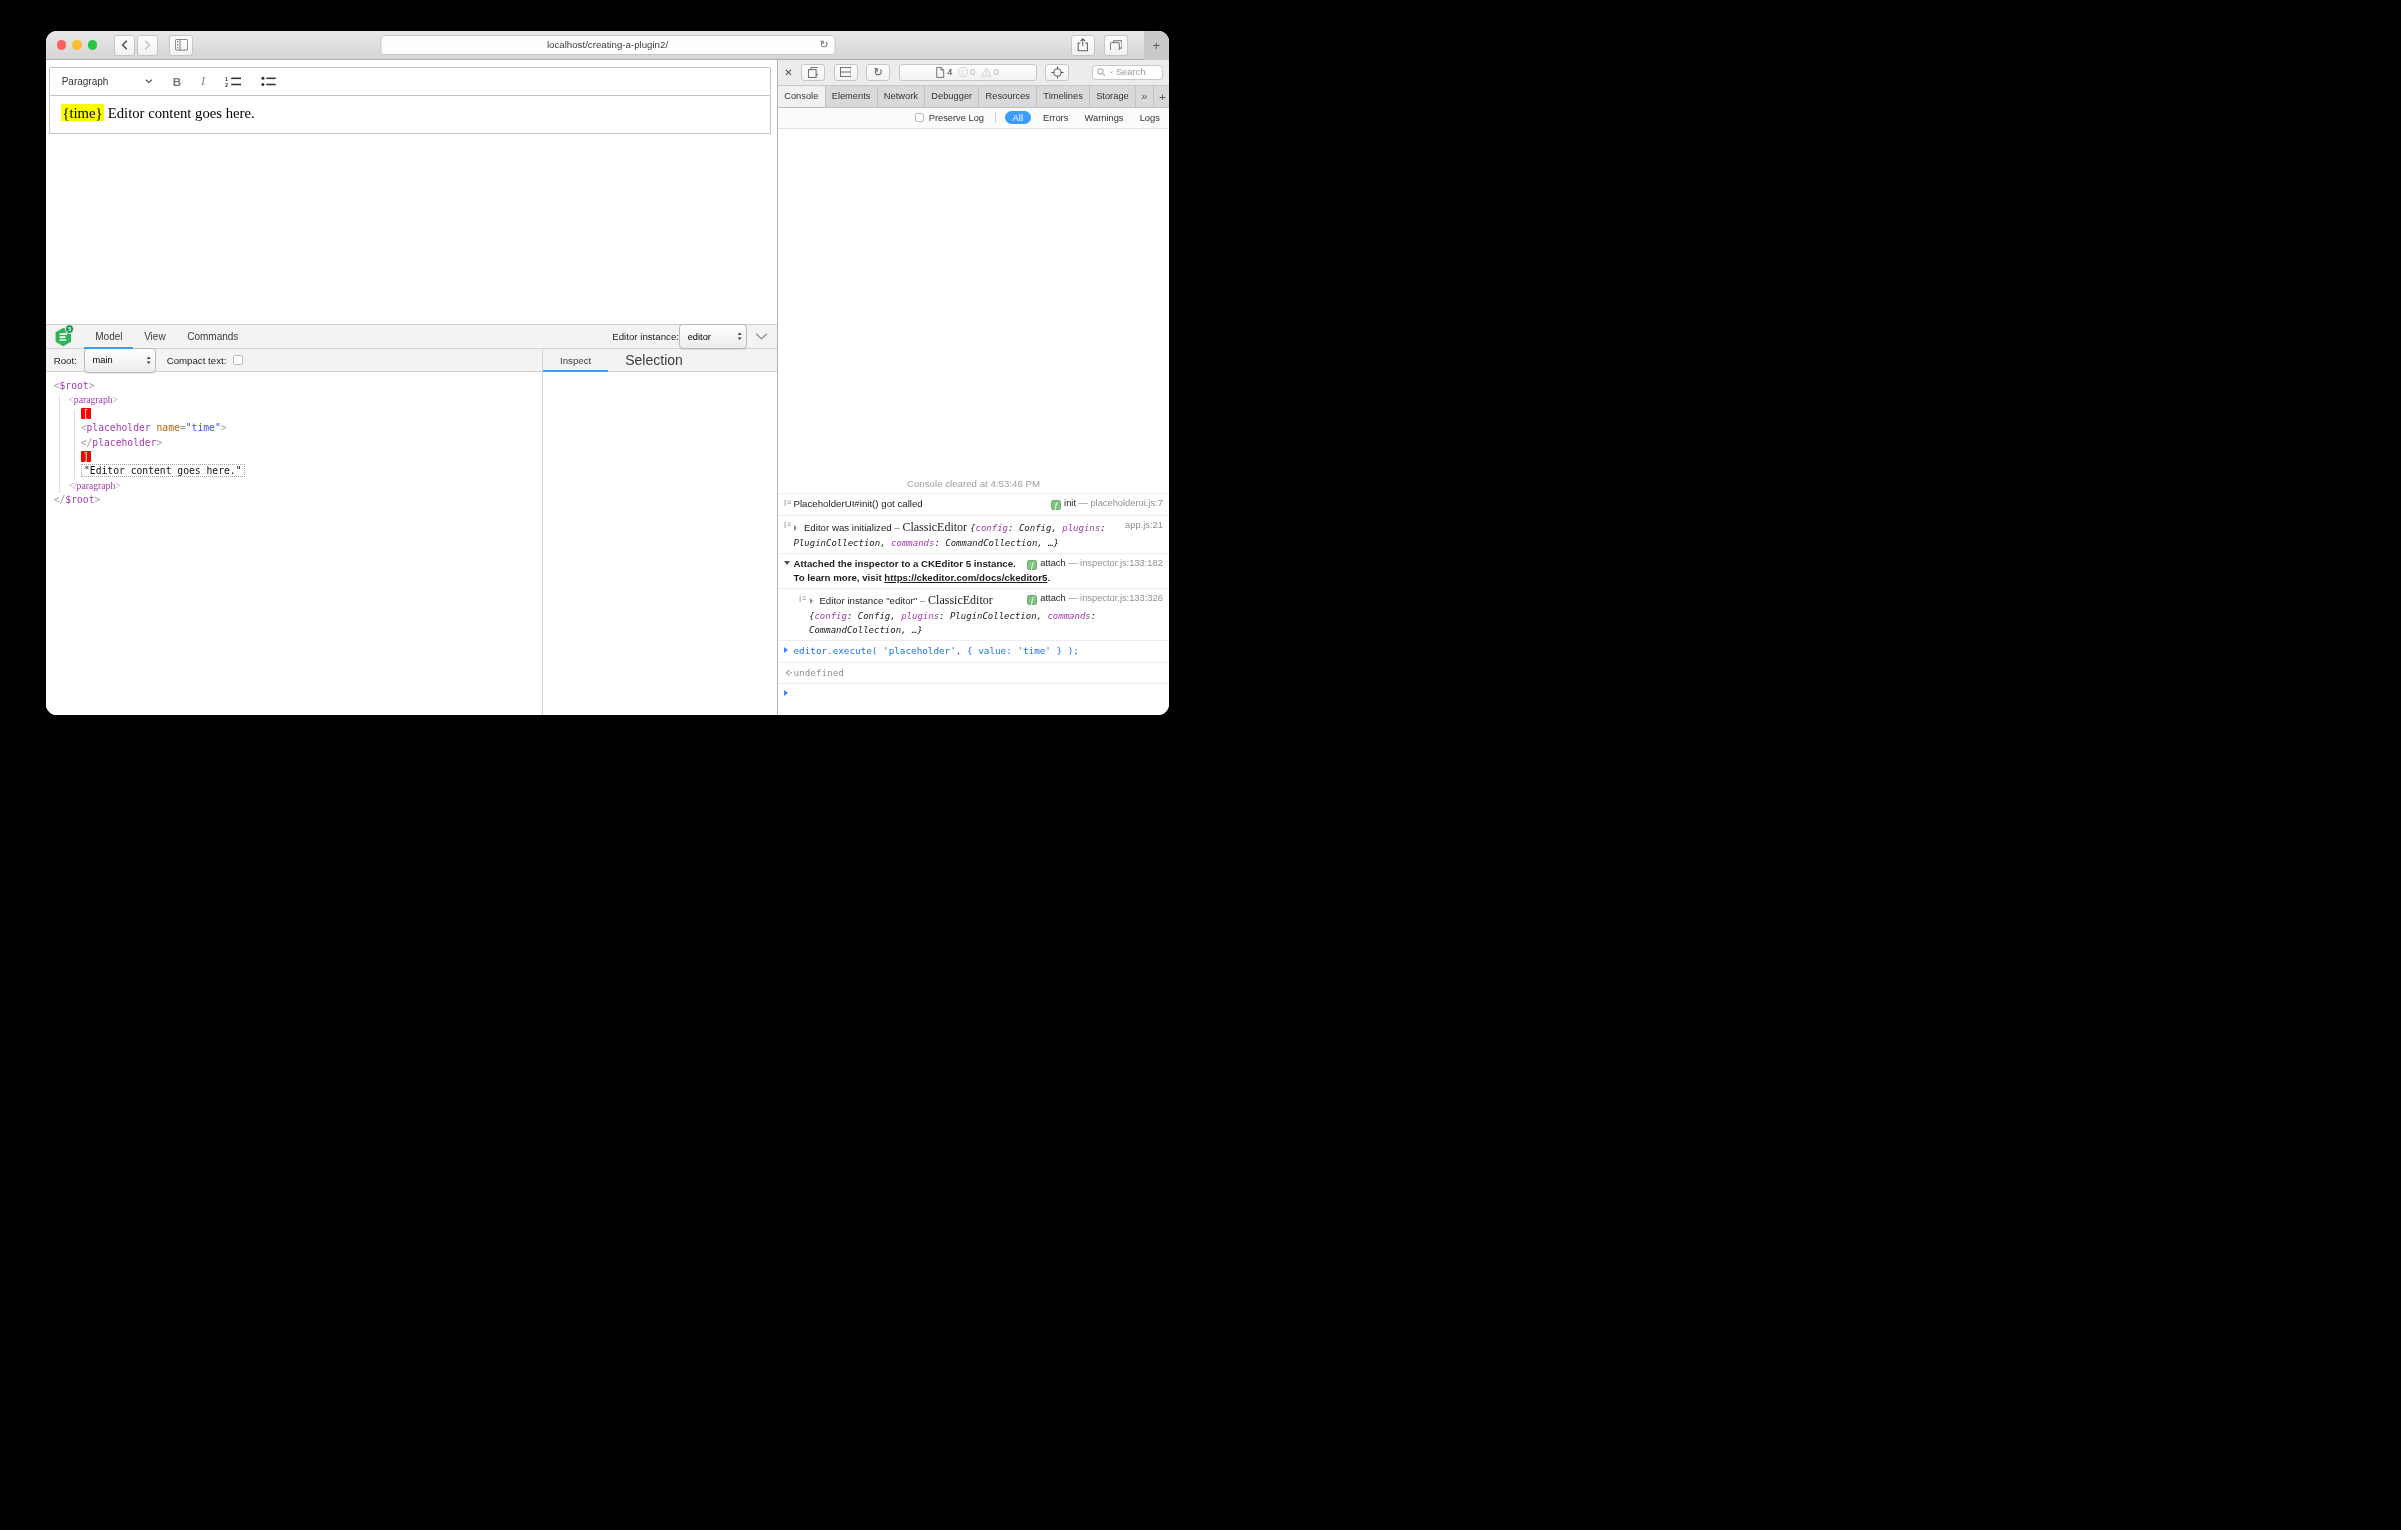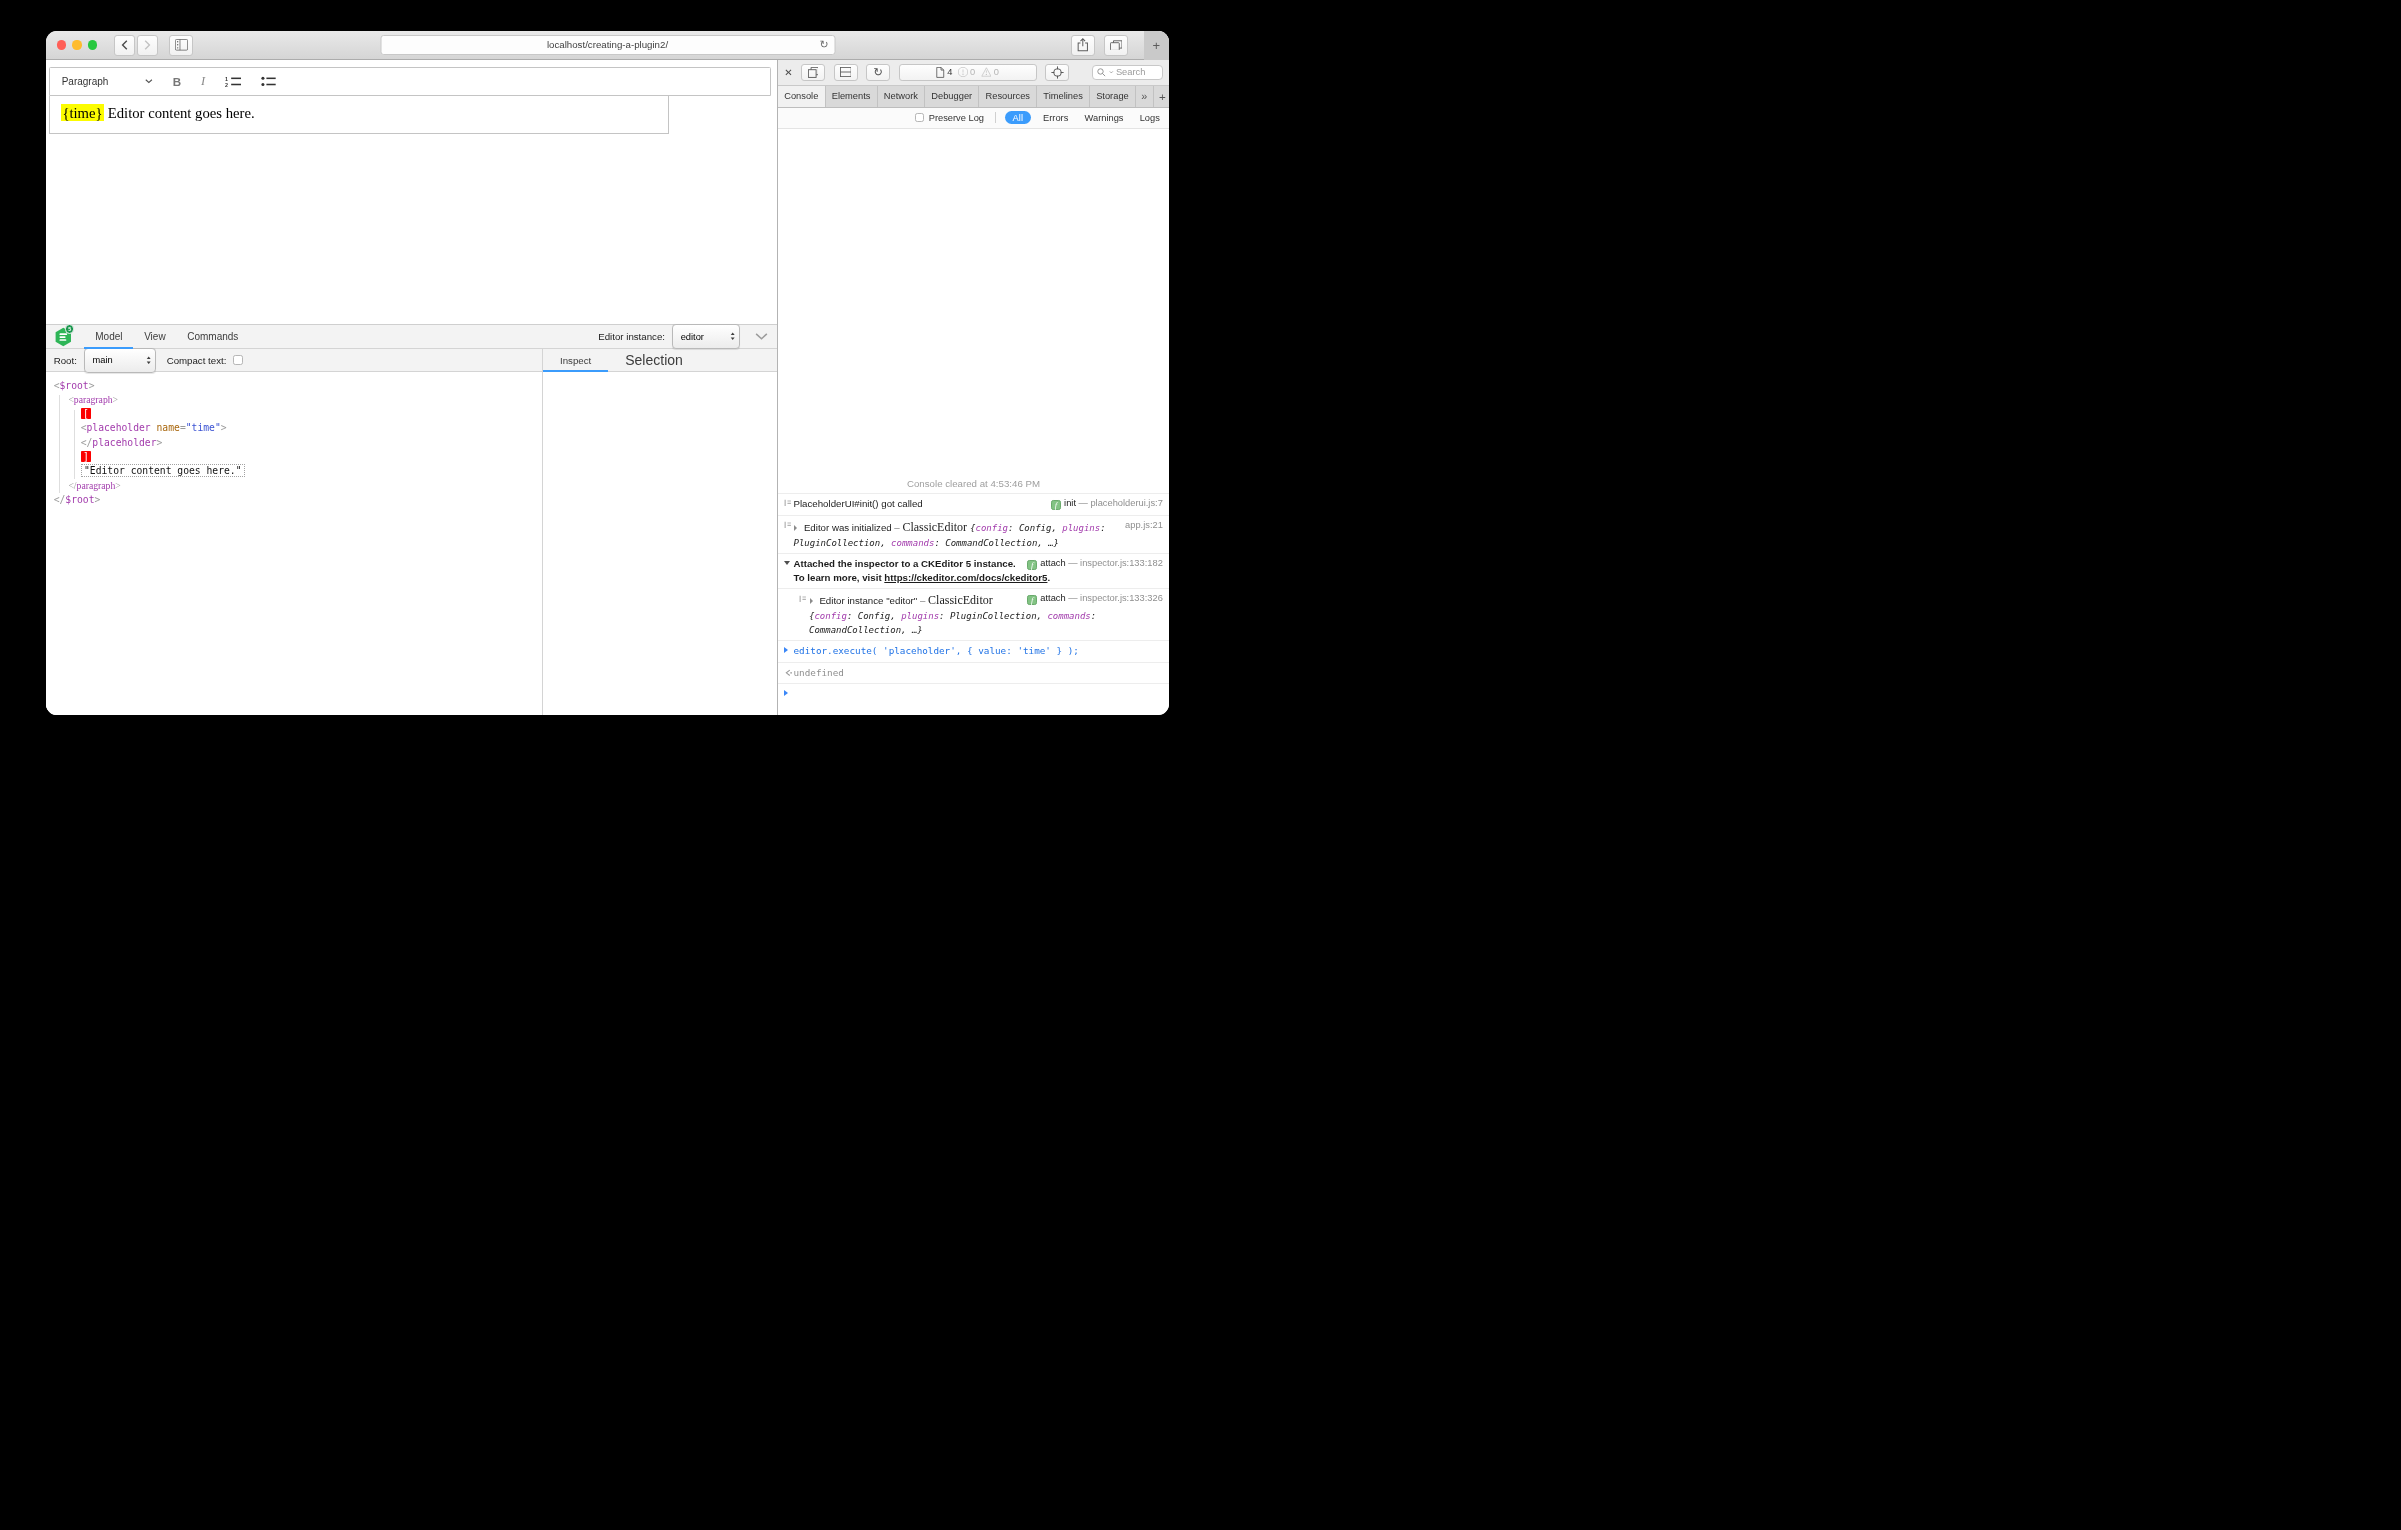--- a/index.html
+++ b/index.html
@@ -28,33 +28,33 @@
   
   .content{display:flex;height:655px;}
   .left-pane{width:731px;border-right:0.8px solid #b3b3b3;position:relative;background:#fff;box-sizing:content-box;}
   
   .ed-toolbar{position:absolute;left:3.1px;top:7px;width:722px;height:29px;border:0.8px solid #c4c4c4;
     border-radius:1.5px 1.5px 0 0;background:#fff;display:flex;align-items:center;padding:0 0 0 11.6px;box-sizing:border-box;}
   .hd{width:91px;display:flex;align-items:center;justify-content:space-between;font-size:10px;color:#333;}
   .ed-ic{margin-left:20px;display:flex;align-items:center;}
   .b-label{font-weight:bold;font-size:11.6px;color:#777;}
   .i-label{font-style:italic;font-family:"Liberation Serif",serif;font-size:12.4px;color:#8a8a8a;}
-  .ed-content{position:absolute;left:3.1px;top:36px;width:620px;height:38px;border:0.8px solid #c4c4c4;border-top:none;
+  .ed-content{position:absolute;left:3.1px;top:36px;width:722px;height:38px;border:0.8px solid #c4c4c4;border-top:none;
     box-sizing:border-box;font-family:"Liberation Serif",serif;font-size:14.7px;color:#000;padding:8.5px 0 0 10.8px;}
   .hl{background:#fcfc00;padding:0.8px 1.5px;}
   
   .inspector{position:absolute;left:0;bottom:0;width:731px;height:391px;background:#fff;}
   .insp-header{height:25px;background:#f3f3f3;border-top:0.8px solid #cfcfcf;border-bottom:0.8px solid #d4d4d4;
     display:flex;align-items:stretch;padding-left:7.7px;box-sizing:border-box;}
   .ck-logo{align-self:center;position:relative;width:20px;height:20px;margin-right:10.8px;}
   .ck-badge{position:absolute;right:-0.8px;top:-2.3px;width:7.7px;height:7.7px;background:#1d9850;border:0.8px solid #f3f3f3;
     border-radius:50%;color:#fff;font-size:5.4px;font-weight:bold;display:flex;align-items:center;justify-content:center;}
   .itab{padding:0 10.8px;font-size:10px;color:#3c3c3c;display:flex;align-items:center;position:relative;}
   .itab.active:after{content:"";position:absolute;left:0;right:0;bottom:-0.8px;height:2.3px;background:#3b9cfc;}
-  .insp-right{margin-left:auto;display:flex;align-items:center;gap:7px;padding-right:9.3px;font-size:9.7px;color:#222;}
+  .insp-right{margin-left:auto;display:flex;align-items:center;padding-right:9.3px;font-size:9.7px;color:#222;}
   .mac-select{display:inline-flex;align-items:center;justify-content:space-between;height:25px;
     background:linear-gradient(#ffffff,#ececec);border:0.8px solid #b9b9b9;border-radius:3.9px;
     padding:0 3.9px 0 7.7px;font-size:9.3px;color:#000;box-shadow:0 0.8px 0.8px rgba(0,0,0,.1);box-sizing:border-box;}
   .insp-sub{height:22.4px;background:#f3f3f3;border-bottom:0.8px solid #d4d4d4;display:flex;align-items:stretch;}
   .sub-left{width:497px;border-right:0.8px solid #d4d4d4;display:flex;align-items:center;padding-left:7.7px;
     font-size:9.7px;color:#222;box-sizing:border-box;}
   .sub-right{flex:1;display:flex;align-items:stretch;}
   .checkbox{width:10px;height:10px;background:#fff;border:0.8px solid #b6b6b6;border-radius:2.3px;box-sizing:border-box;}
   .insp-body{display:flex;height:344px;}
   .tree{width:497px;border-right:0.8px solid #d4d4d4;position:relative;box-sizing:border-box;

